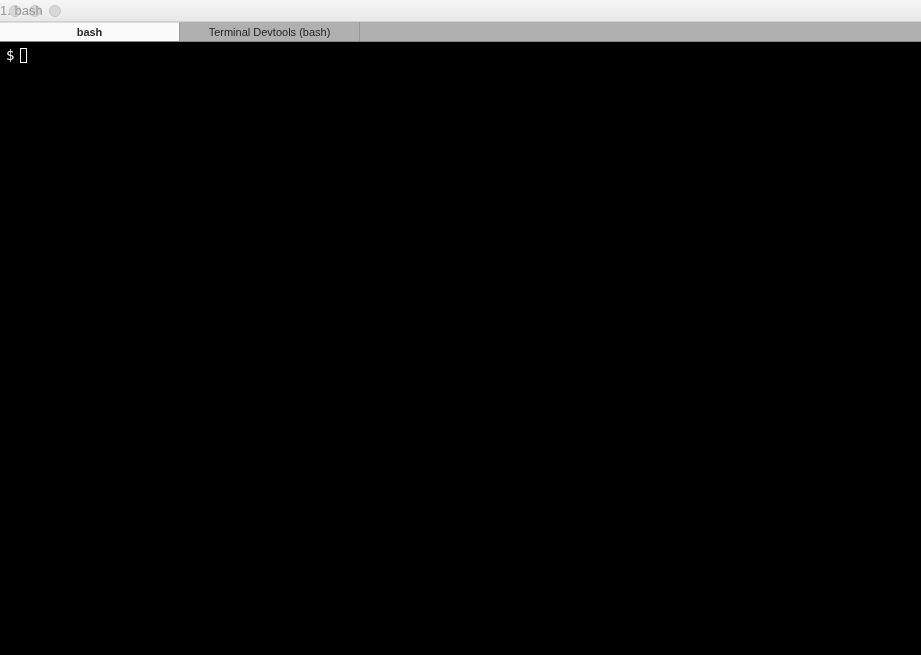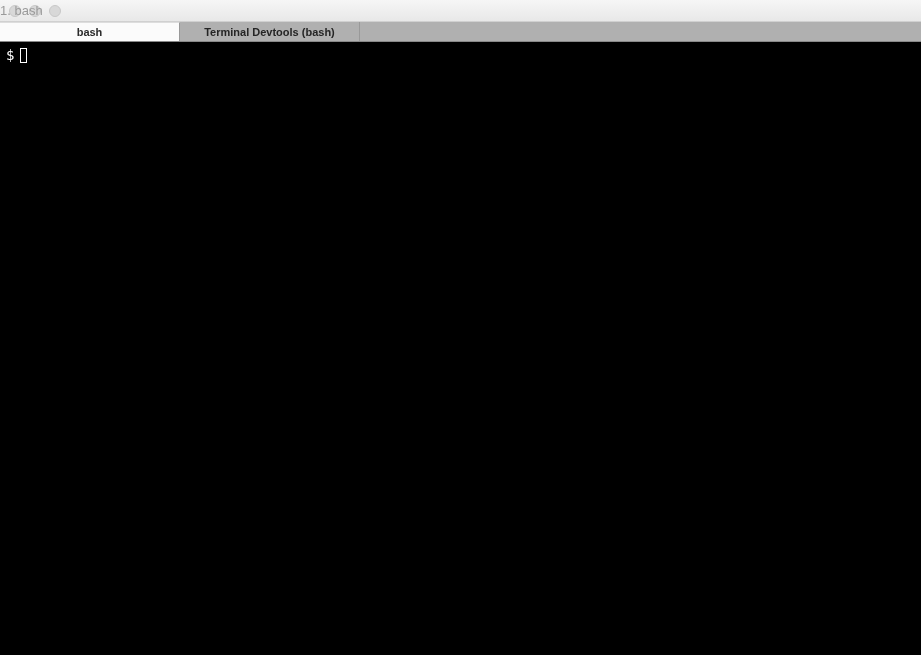--- a/index.html
+++ b/index.html
@@ -63,21 +63,21 @@
     .tab-active {
       background: #fbfbfb;
       width: 180px;
       font-weight: 600;
       color: #2a2a2a;
       border-top: 1px solid #ddd;
     }
     .tab-inactive {
       background: #b0b0b0;
       width: 180px;
-      font-weight: 700;
+      font-weight: 400;
       color: #252525;
       align-items: center;
     }
     .tab-rest {
       flex: 1;
       background: #b0b0b0;
     }
     .terminal {
       width: 100%;
       height: calc(655px - 22px - 20px);

